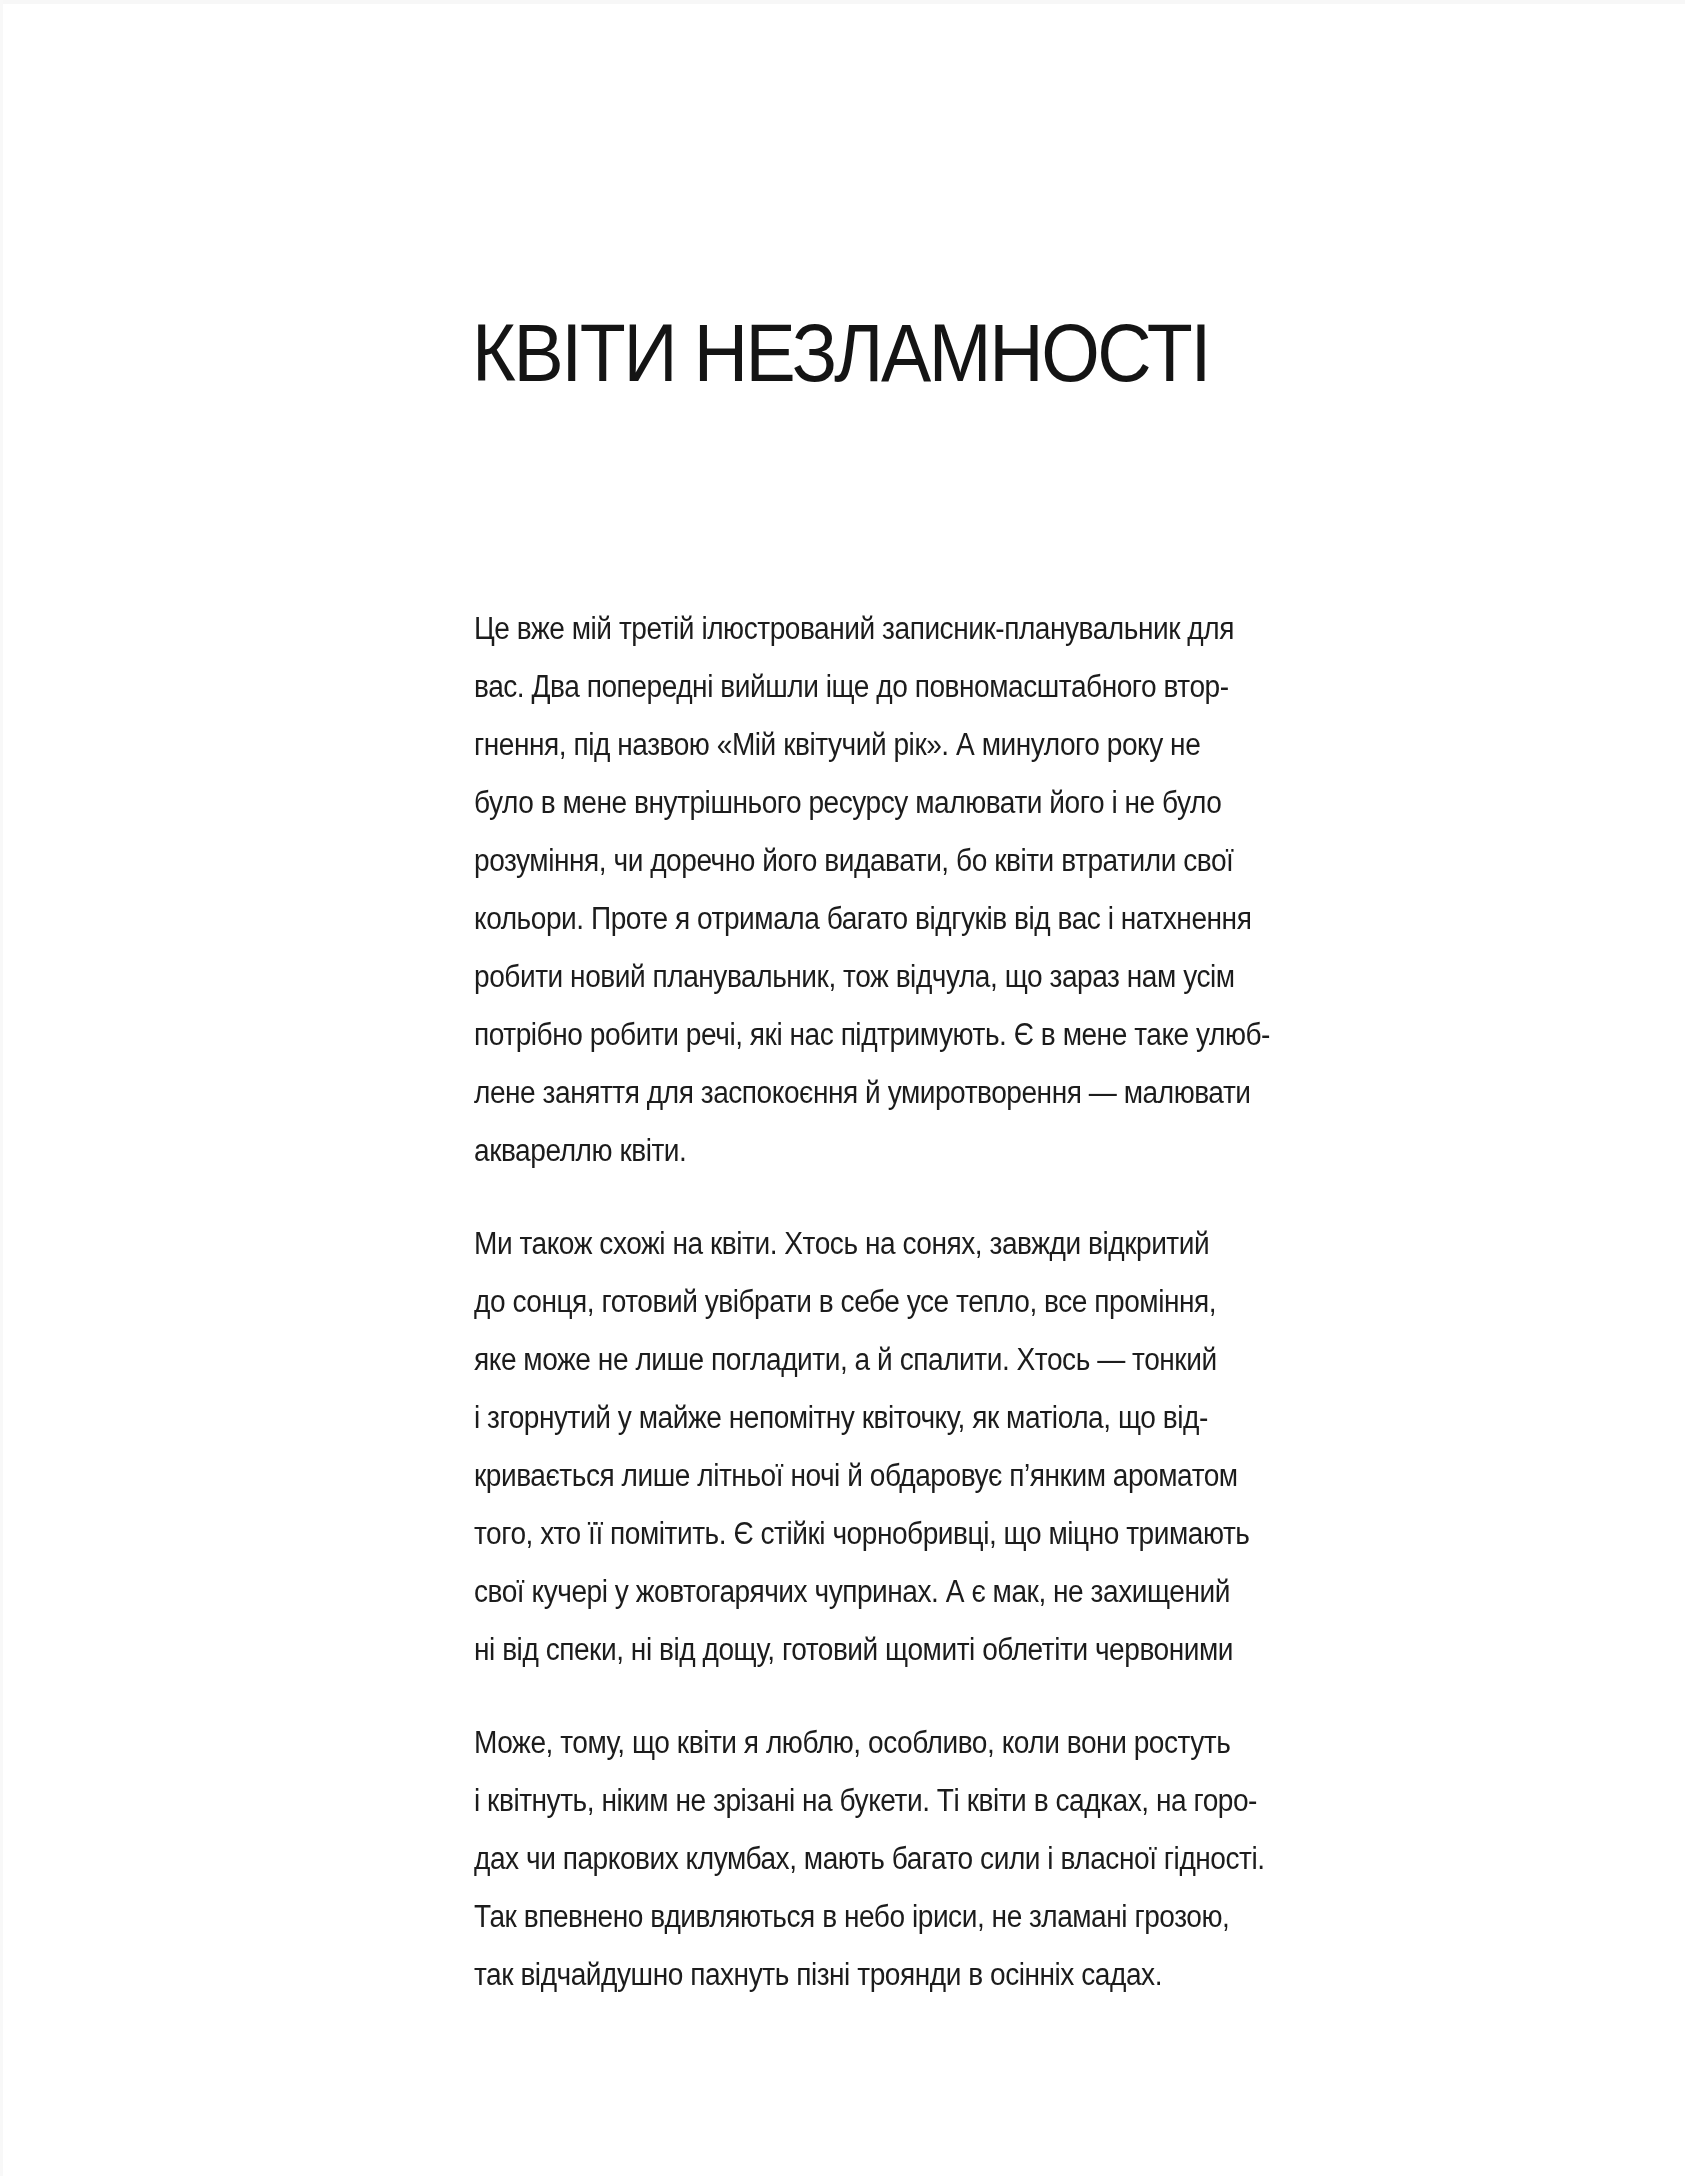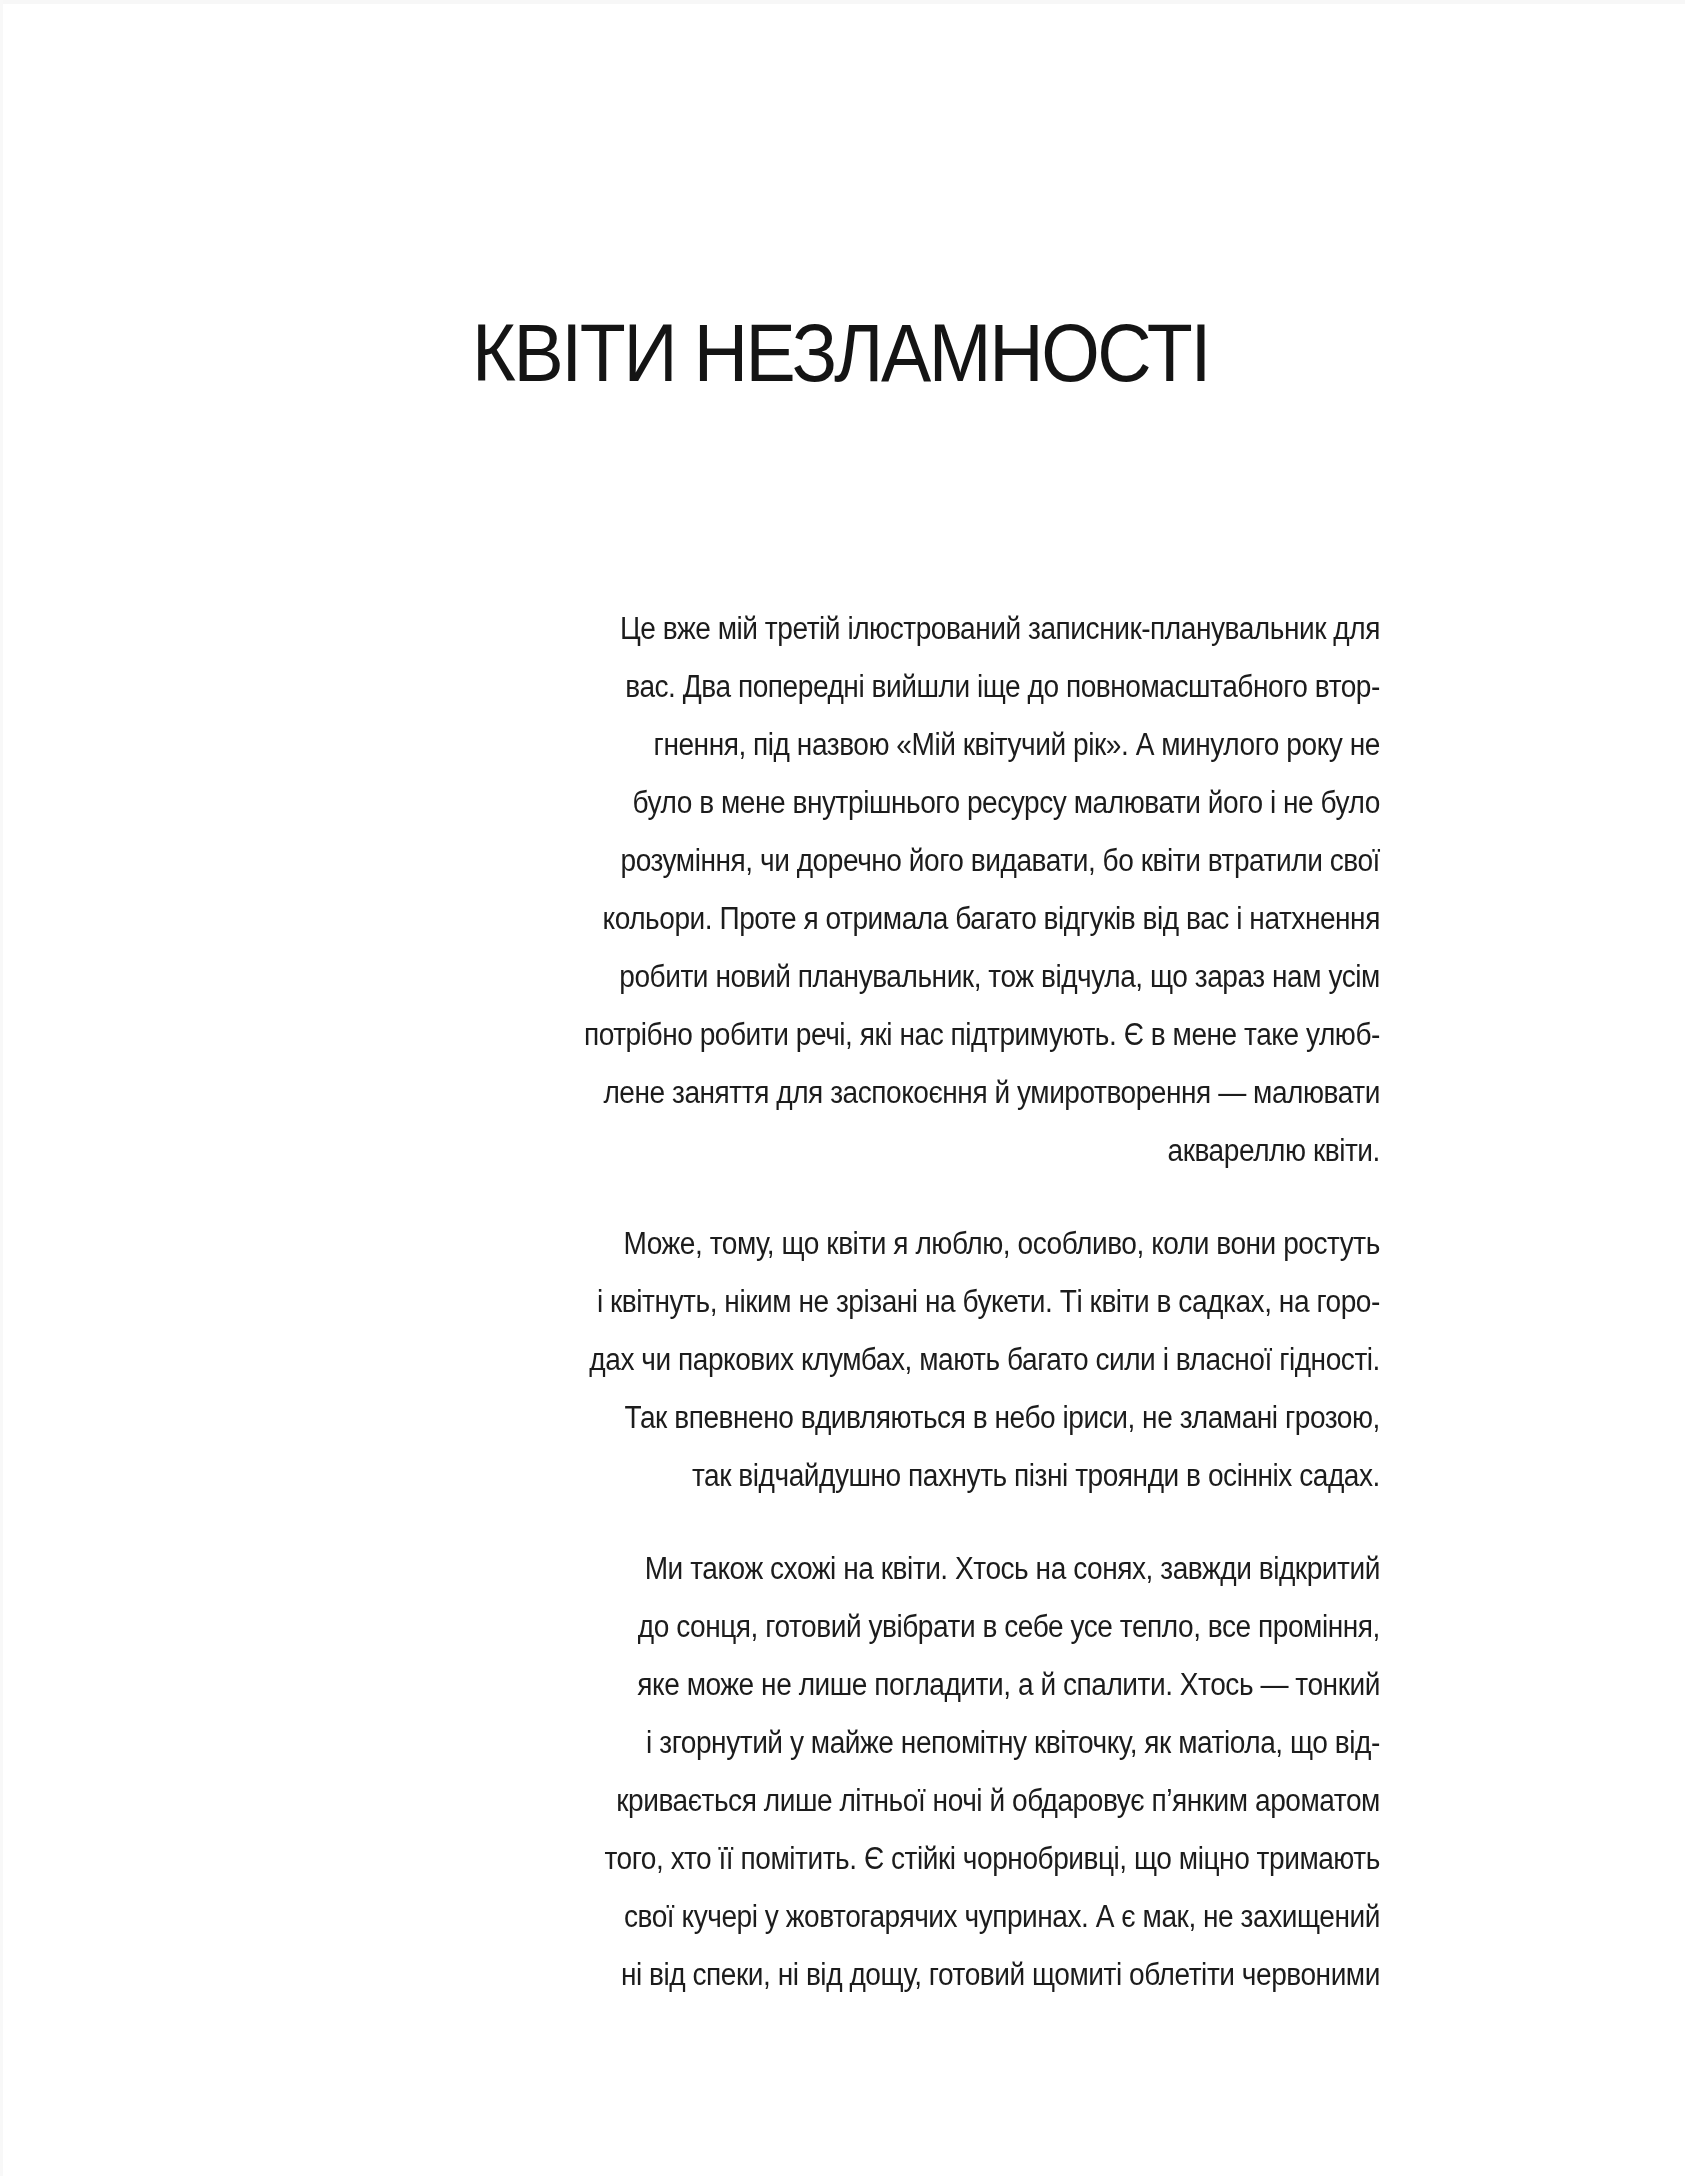--- a/index.html
+++ b/index.html
@@ -41,21 +41,20 @@
       transform: scaleX(0.93);
       transform-origin: left top;
       -webkit-text-stroke: 0px;
       font-stretch: condensed;
     }
     .body-text {
       position: absolute;
       left: 474px;
       top: 600px;
       width: 1001px;
-      text-align: right;
     }
     .paragraph {
       margin: 0 0 35px 0;
     }
     .line {
       display: block;
       white-space: nowrap;
       font-size: 31px;
       line-height: 58px;
       letter-spacing: -0.5px;
@@ -79,30 +78,30 @@
     <span class="line">гнення, під назвою «Мій квітучий рік». А минулого року не</span>
     <span class="line">було в мене внутрішнього ресурсу малювати його і не було</span>
     <span class="line">розуміння, чи доречно його видавати, бо квіти втратили свої</span>
     <span class="line">кольори. Проте я отримала багато відгуків від вас і натхнення</span>
     <span class="line">робити новий планувальник, тож відчула, що зараз нам усім</span>
     <span class="line">потрібно робити речі, які нас підтримують. Є в мене таке улюб-</span>
     <span class="line">лене заняття для заспокоєння й умиротворення — малювати</span>
     <span class="line">аквареллю квіти.</span>
   </p>
   <p class="paragraph">
-    <span class="line">Може, тому, що квіти я люблю, особливо, коли вони ростуть</span>
-    <span class="line">і квітнуть, ніким не зрізані на букети. Ті квіти в садках, на горо-</span>
-    <span class="line">дах чи паркових клумбах, мають багато сили і власної гідності.</span>
-    <span class="line">Так впевнено вдивляються в небо іриси, не зламані грозою,</span>
-    <span class="line">так відчайдушно пахнуть пізні троянди в осінніх садах.</span>
-  </p>
-  <p class="paragraph">
     <span class="line">Ми також схожі на квіти. Хтось на сонях, завжди відкритий</span>
     <span class="line">до сонця, готовий увібрати в себе усе тепло, все проміння,</span>
     <span class="line">яке може не лише погладити, а й спалити. Хтось — тонкий</span>
     <span class="line">і згорнутий у майже непомітну квіточку, як матіола, що від-</span>
     <span class="line">кривається лише літньої ночі й обдаровує п’янким ароматом</span>
     <span class="line">того, хто її помітить. Є стійкі чорнобривці, що міцно тримають</span>
     <span class="line">свої кучері у жовтогарячих чупринах. А є мак, не захищений</span>
     <span class="line">ні від спеки, ні від дощу, готовий щомиті облетіти червоними</span>
   </p>
+  <p class="paragraph">
+    <span class="line">Може, тому, що квіти я люблю, особливо, коли вони ростуть</span>
+    <span class="line">і квітнуть, ніким не зрізані на букети. Ті квіти в садках, на горо-</span>
+    <span class="line">дах чи паркових клумбах, мають багато сили і власної гідності.</span>
+    <span class="line">Так впевнено вдивляються в небо іриси, не зламані грозою,</span>
+    <span class="line">так відчайдушно пахнуть пізні троянди в осінніх садах.</span>
+  </p>
 </div>
 
 
 </body></html>

